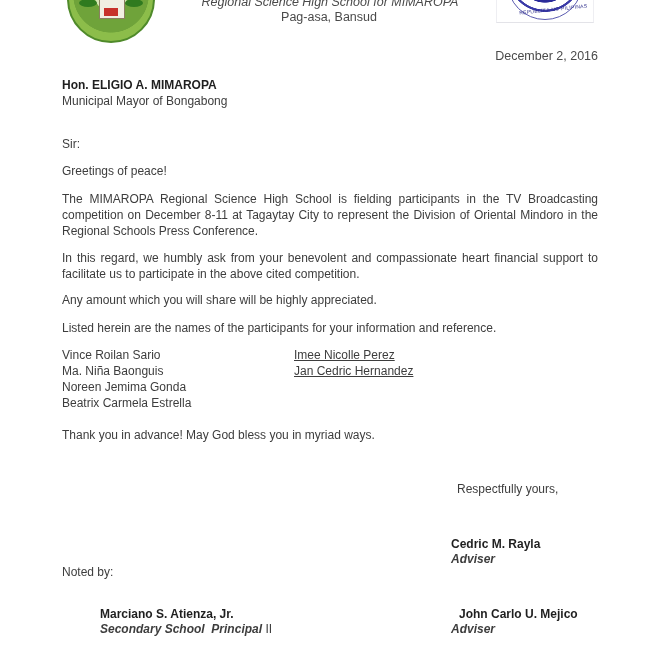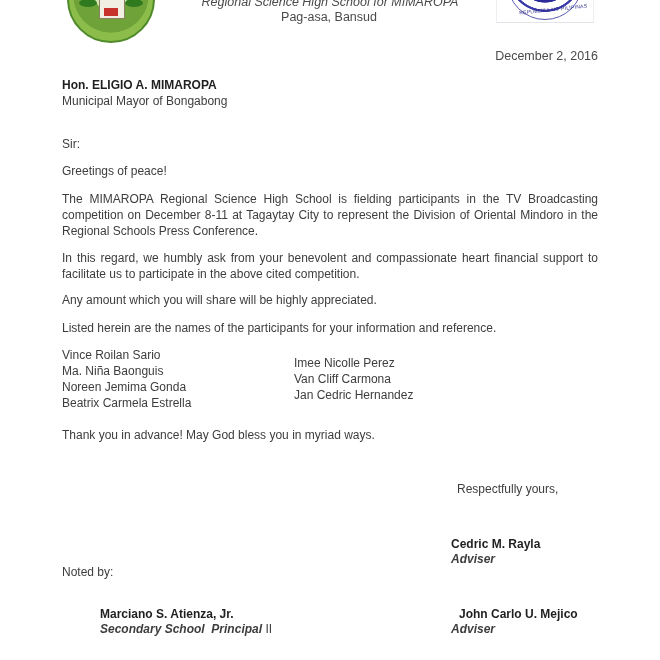--- a/index.html
+++ b/index.html
@@ -73,23 +73,22 @@
 <div class="abs p" style="top:250px;">In this regard, we humbly ask from your benevolent and compassionate heart financial support to facilitate us to participate in the above cited competition.</div>
 <div class="abs p" style="top:292px;">Any amount which you will share will be highly appreciated.</div>
 <div class="abs p" style="top:320px;">Listed herein are the names of the participants for your information and reference.</div>
 
 <div class="abs names" style="left:62px; top:347px;">
   <div>Vince Roilan Sario</div>
   <div>Ma. Niña Baonguis</div>
   <div>Noreen Jemima Gonda</div>
   <div>Beatrix Carmela Estrella</div>
 </div>
-<div class="abs names" style="left:294px; top:355px;">
+<div class="abs names" style="left:294px; top:347px;text-decoration:underline;">
   <div>Imee Nicolle Perez</div>
-  <div>Van Cliff Carmona</div>
   <div>Jan Cedric Hernandez</div>
 </div>
 
 <div class="abs" style="left:62px; top:428px; font-size:12px; color:#3d3d3d;">Thank you in advance! May God bless you in myriad ways.</div>
 
 <div class="abs" style="left:457px; top:482px; font-size:12px; color:#3d3d3d;">Respectfully yours,</div>
 
 <div class="abs bold" style="left:451px; top:537px; font-size:12px;">Cedric M. Rayla</div>
 <div class="abs ital" style="left:451px; top:552px; font-size:12px;">Adviser</div>
 

